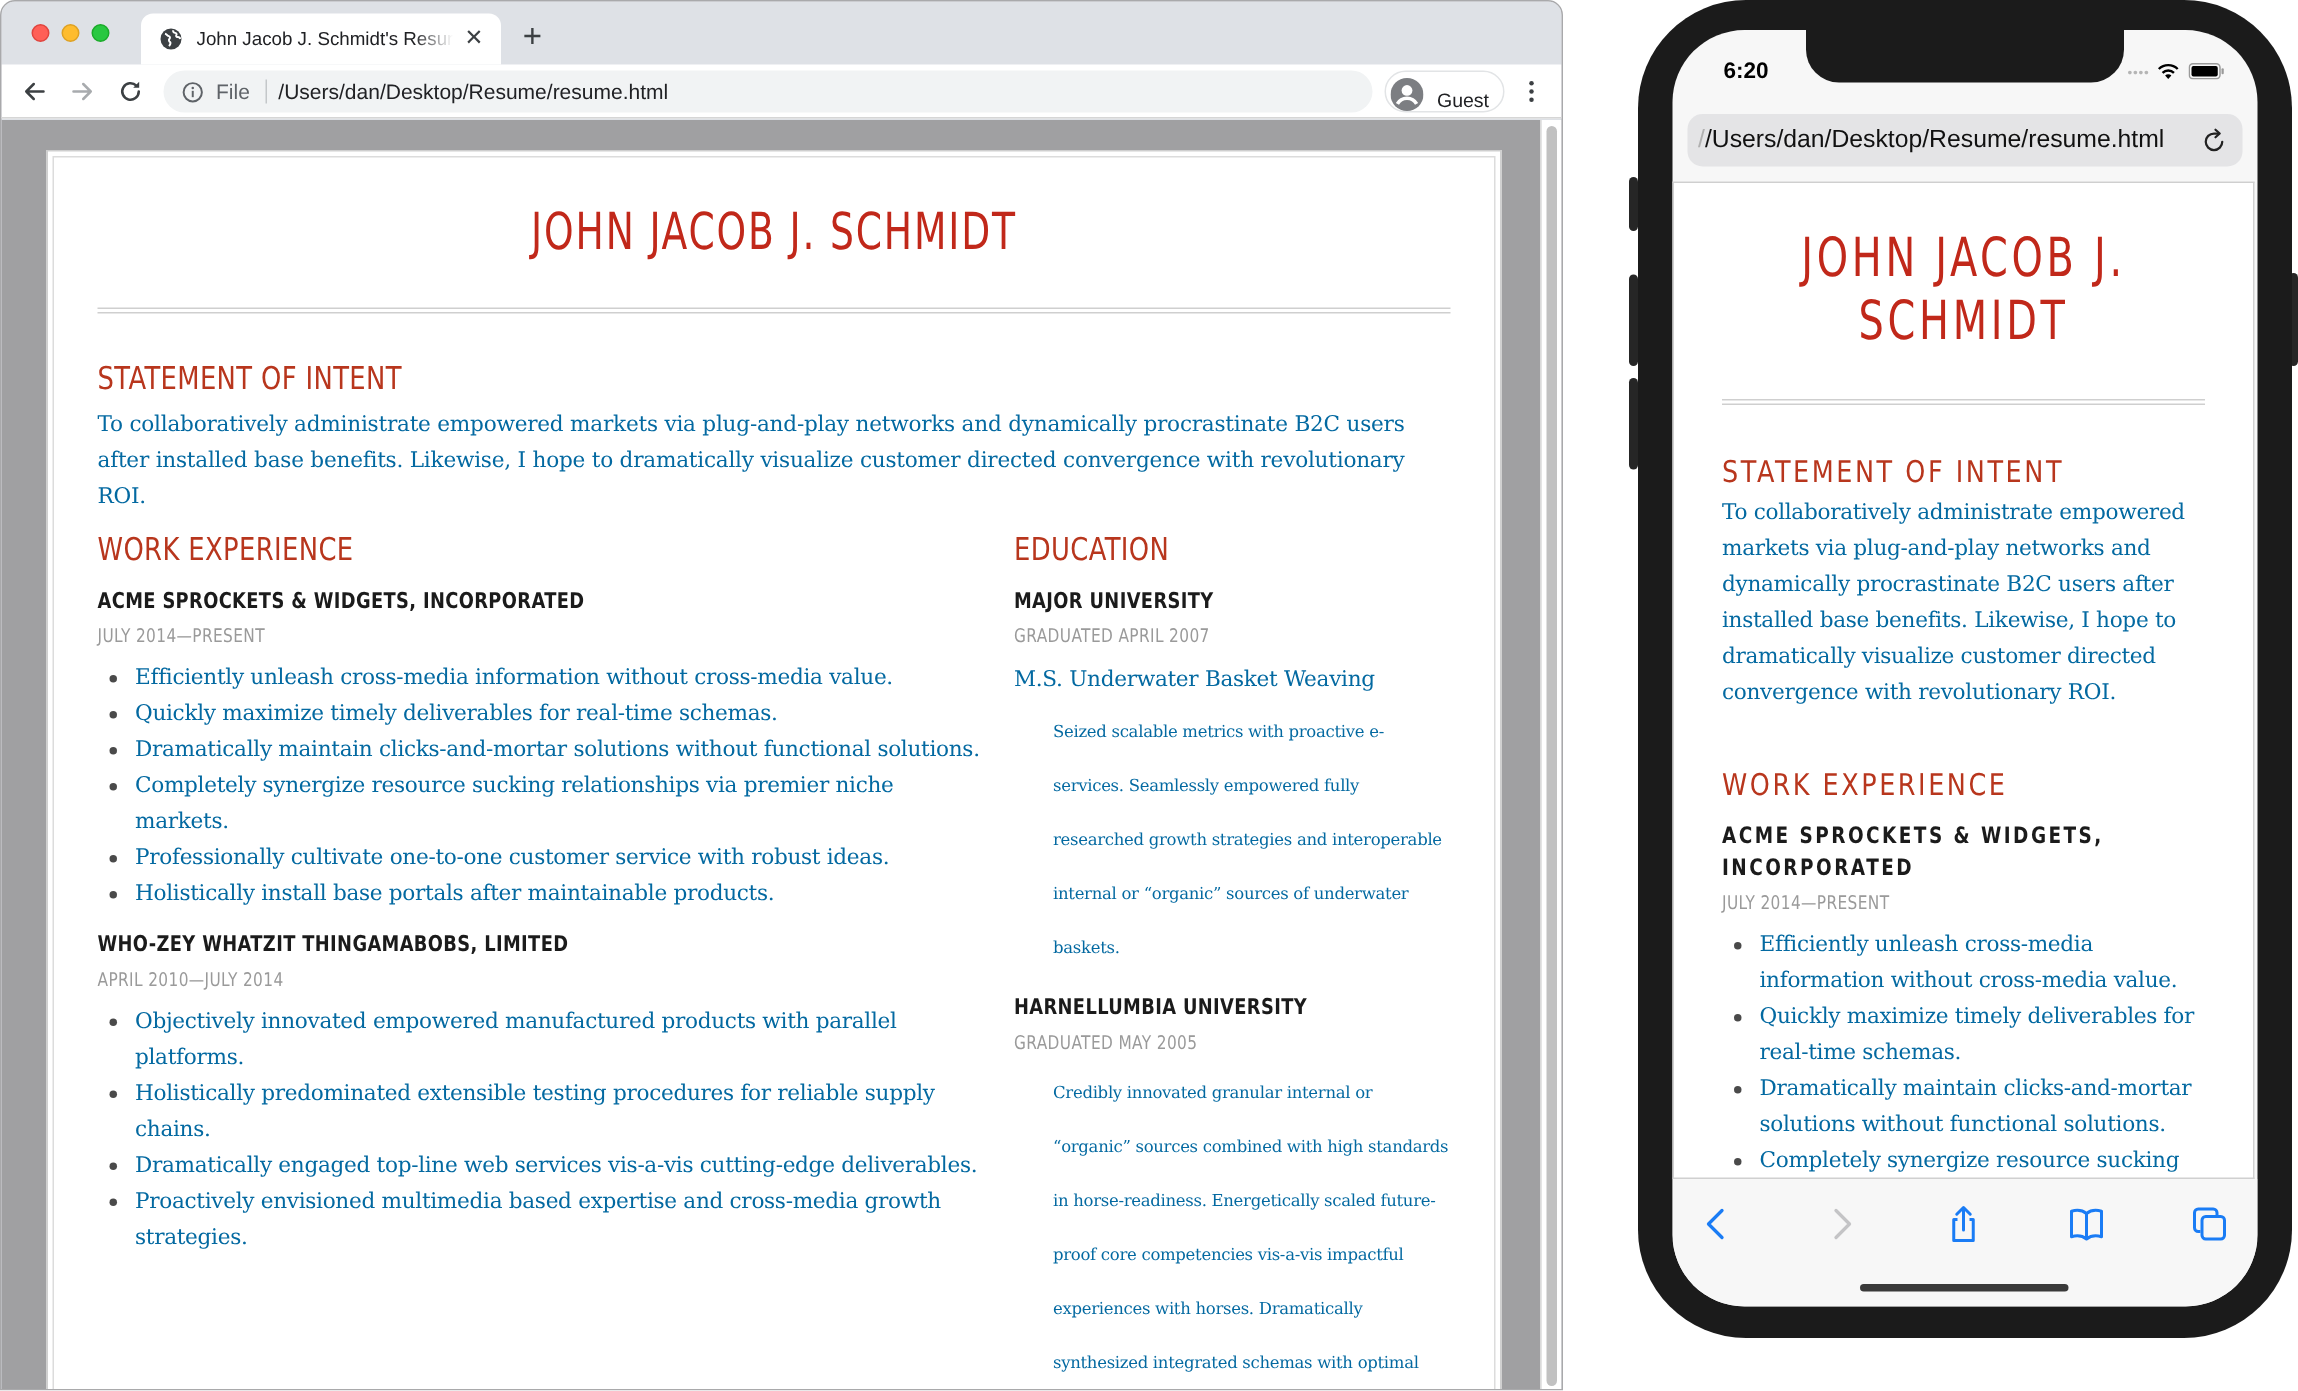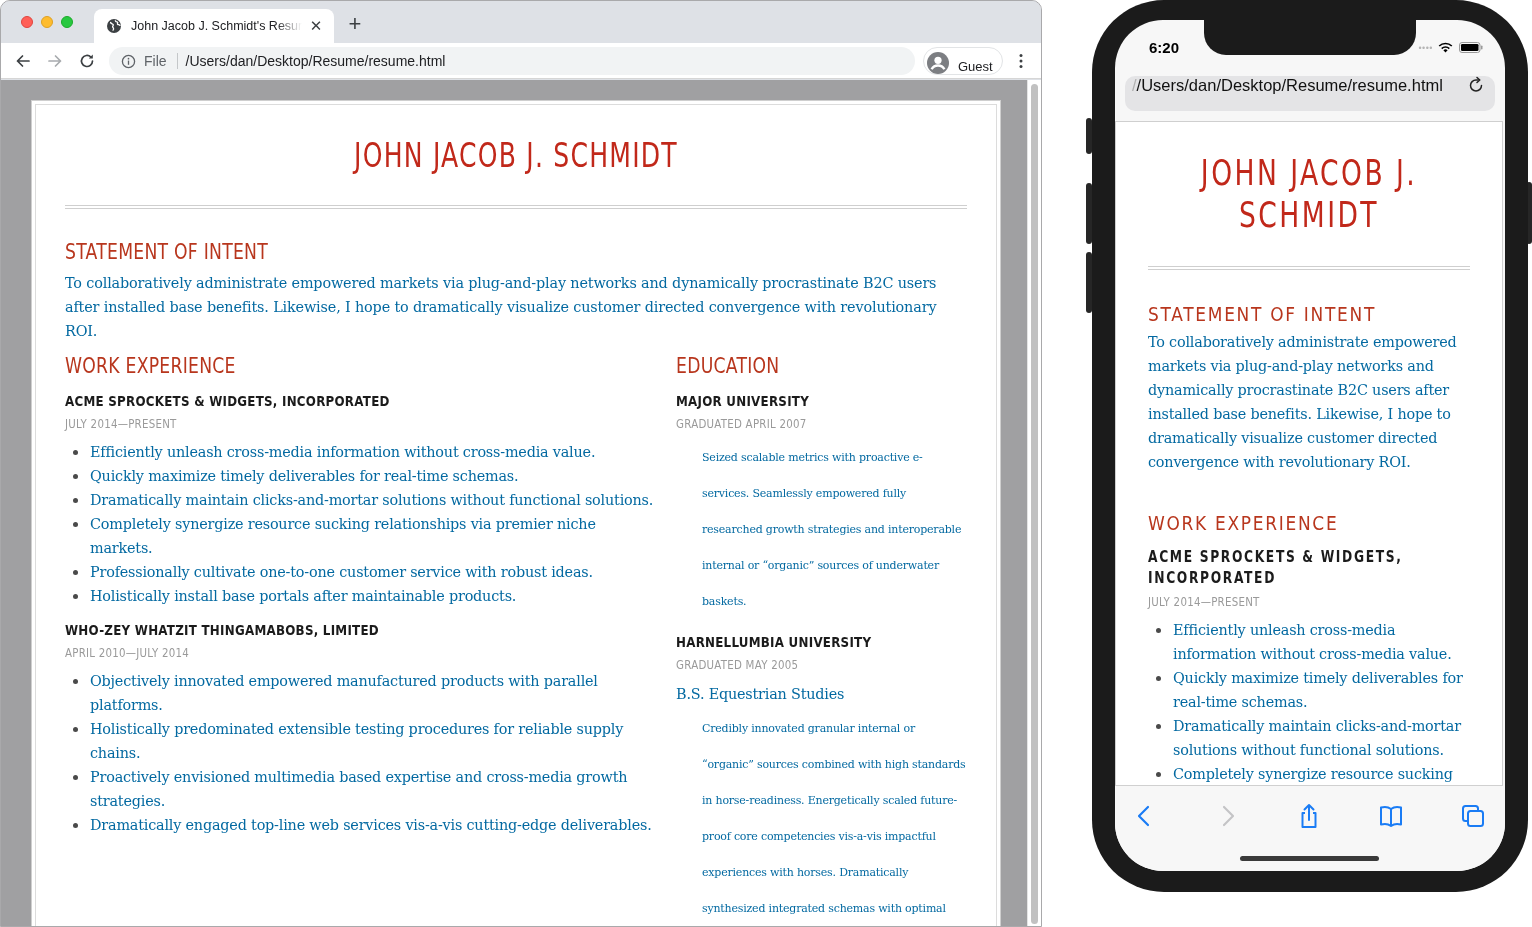--- a/index.html
+++ b/index.html
@@ -103,21 +103,21 @@
   }
   .notch { position: absolute; left: 89px; top: 0; width: 212px; height: 35px; background: #1b1b1b; border-radius: 0 0 22px 22px; }
   .status-time { position: absolute; left: 34px; top: 19px; font-size: 15px; font-weight: 700; color: #000000; }
   .status-icons { position: absolute; right: 22px; top: 22px; display: flex; align-items: center; }
   .signal-dots { font-size: 9px; color: #b5b5b5; letter-spacing: 0.5px; margin-right: 5px; }
   .wifi { width: 15px; height: 11px; margin-right: 6px; }
   .battery { width: 24px; height: 11px; }
 
   .m-urlbar {
     position: absolute; left: 10px; top: 56px; width: 370px; height: 35px;
-    background: #e4e4e6; border-radius: 10px; display: flex; padding-left: 7px;
+    background: #e4e4e6; border-radius: 10px; display: flex; align-items: center; padding-left: 7px;
   }
   .m-urlbar .m-url { font-size: 16.5px; color: #111; white-space: nowrap; overflow: hidden; flex: 1; }
   .m-urlbar .m-url .fade { color: #b0b0b0; }
   .m-urlbar .m-reload { width: 18px; height: 18px; margin: 0 10px 0 6px; }
 
   .m-page {
     position: absolute; left: 0; top: 101px; width: 388px; height: 665px;
     background: #ffffff; border: 1px solid #d0d0d0; border-top: 1px solid #cfcfcf; overflow: hidden;
   }
   .m-name { position: absolute; left: 0; top: 30px; width: 100%; text-align: center; font-size: 36px; line-height: 42px; letter-spacing: 3px; transform: scaleX(0.82); transform-origin: center; }
@@ -227,39 +227,39 @@
               <li>Holistically install base portals after maintainable products.</li>
             </ul>
           </div>
 
           <div class="d-job">
             <h3 class="d-job-title rs-subhead">WHO-ZEY WHATZIT THINGAMABOBS, LIMITED</h3>
             <div class="d-job-date rs-date">APRIL 2010—JULY 2014</div>
             <ul class="d-bullets rs-body">
               <li>Objectively innovated empowered manufactured products with parallel platforms.</li>
               <li>Holistically predominated extensible testing procedures for reliable supply chains.</li>
+              <li>Dramatically engaged top-line web services vis-a-vis cutting-edge deliverables.</li>
               <li>Proactively envisioned multimedia based expertise and cross-media growth strategies.</li>
-              <li>Dramatically engaged top-line web services vis-a-vis cutting-edge deliverables.</li>
             </ul>
           </div>
         </section>
 
         <section class="d-edu">
           <h2 class="d-section-h rs-heading">EDUCATION</h2>
 
           <div class="d-school">
             <h3 class="d-job-title rs-subhead">MAJOR UNIVERSITY</h3>
             <div class="d-job-date rs-date">GRADUATED APRIL 2007</div>
+            <p class="d-degree rs-body">M.S. Underwater Basket Weaving</p>
             <p class="d-edu-desc rs-body">Seized scalable metrics with proactive e-services. Seamlessly empowered fully researched growth strategies and interoperable internal or “organic” sources of underwater baskets.</p>
           </div>
 
           <div class="d-school">
             <h3 class="d-job-title rs-subhead">HARNELLUMBIA UNIVERSITY</h3>
             <div class="d-job-date rs-date">GRADUATED MAY 2005</div>
-            <p class="d-degree rs-body">B.S. Equestrian Studies</p>
             <p class="d-edu-desc rs-body">Credibly innovated granular internal or “organic” sources combined with high standards in horse-readiness. Energetically scaled future-proof core competencies vis-a-vis impactful experiences with horses. Dramatically synthesized integrated schemas with optimal networks for horses.</p>
           </div>
         </section>
       </div>
     </div>
   </div>
 </div>
 
 <div class="phone-btn mute"></div>
 <div class="phone-btn volup"></div>

